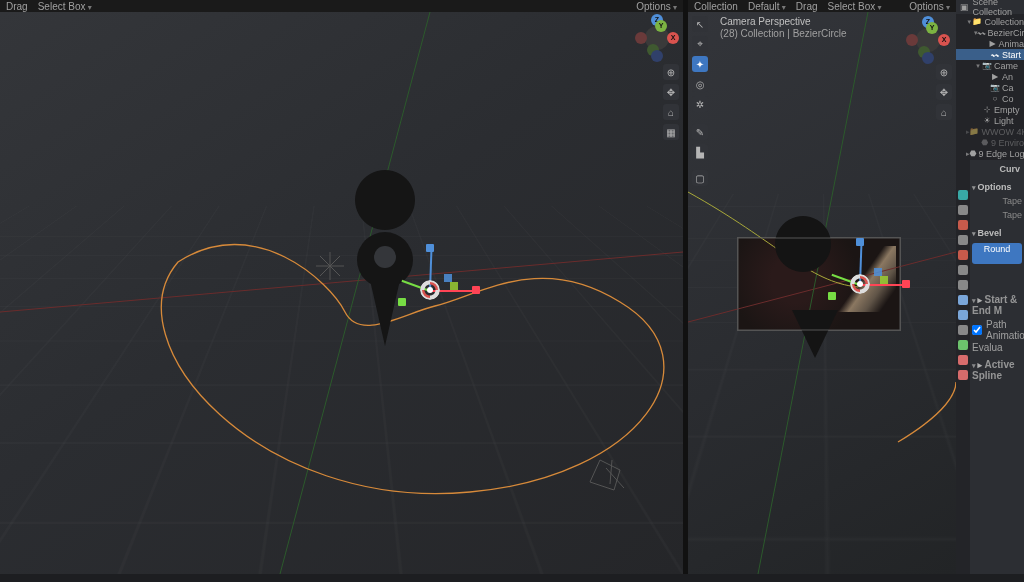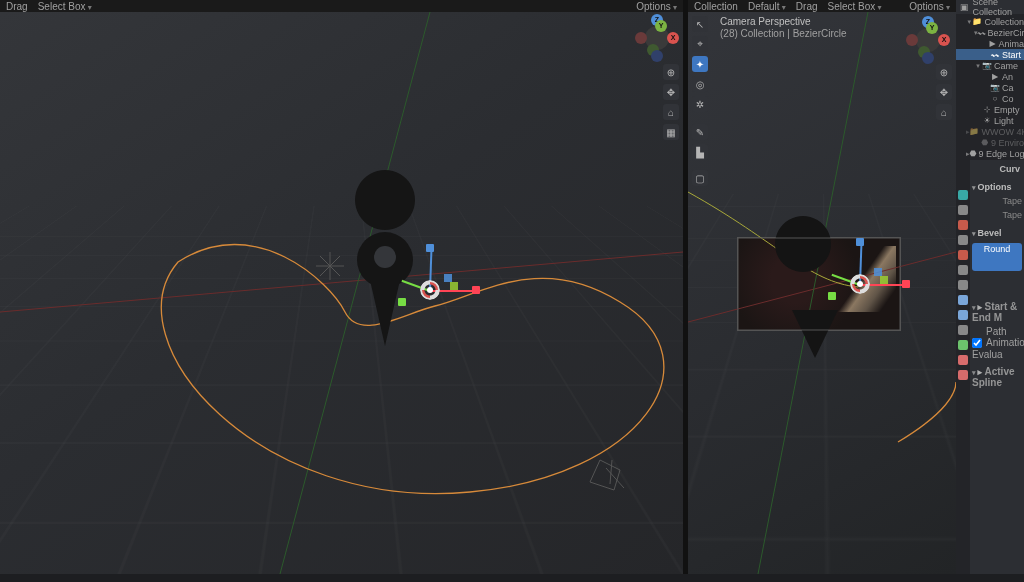--- a/index.html
+++ b/index.html
@@ -98,23 +98,23 @@
 .tabs { width:14px; background:#232428; display:flex; flex-direction:column; gap:5px; padding:30px 0; align-items:center; }
 .tabs .t { width:10px; height:10px; border-radius:2px; }
 .c-cyan{background:#38a8a5;} .c-red{background:#c65a4b;} .c-monitor{background:#888;}
 .c-wrench{background:#888;} .c-part{background:#7aa6d8;} .c-phys{background:#7aa6d8;}
 .c-con{background:#888;} .c-curve{background:#6cc26c;} .c-mat{background:#d66b6b;}
 .panelbody { flex:1; padding:2px; overflow:hidden; }
 .sect { margin-top:4px; }
 .sect h6 { font-size:9px; color:#bdbdbd; padding:2px 0; }
 .sect h6::before { content:"▾ "; font-size:7px; opacity:.7; }
 .sect .field { font-size:9px; padding:2px 0; text-align:right; color:#8a8a8a; }
-.chk { display:flex; align-items:flex-end; gap:4px; font-size:9px; padding:1px 0; }
+.chk { display:flex; align-items:center; gap:4px; font-size:9px; padding:1px 0; }
 .chk input { width:10px; height:10px; }
-.pill { margin-top:3px; height:28px; border-radius:3px; background:#3e77c1; color:#fff; text-align:center; font-size:9px; line-height:12px; }
+.pill { margin-top:3px; height:21px; border-radius:3px; background:#3e77c1; color:#fff; text-align:center; font-size:9px; line-height:12px; }
 .bread { height:14px; font-size:9px; display:flex; align-items:center; justify-content:flex-end; padding-right:2px; color:#bbb;font-weight:bold; }
 
 
 .status { position:absolute; left:0; bottom:0; width:1024px; height:8px; background:#1d1e21; }
 </style>
 </head>
 <body>
 
 <div class="vp1">
   <div class="floor"></div>

